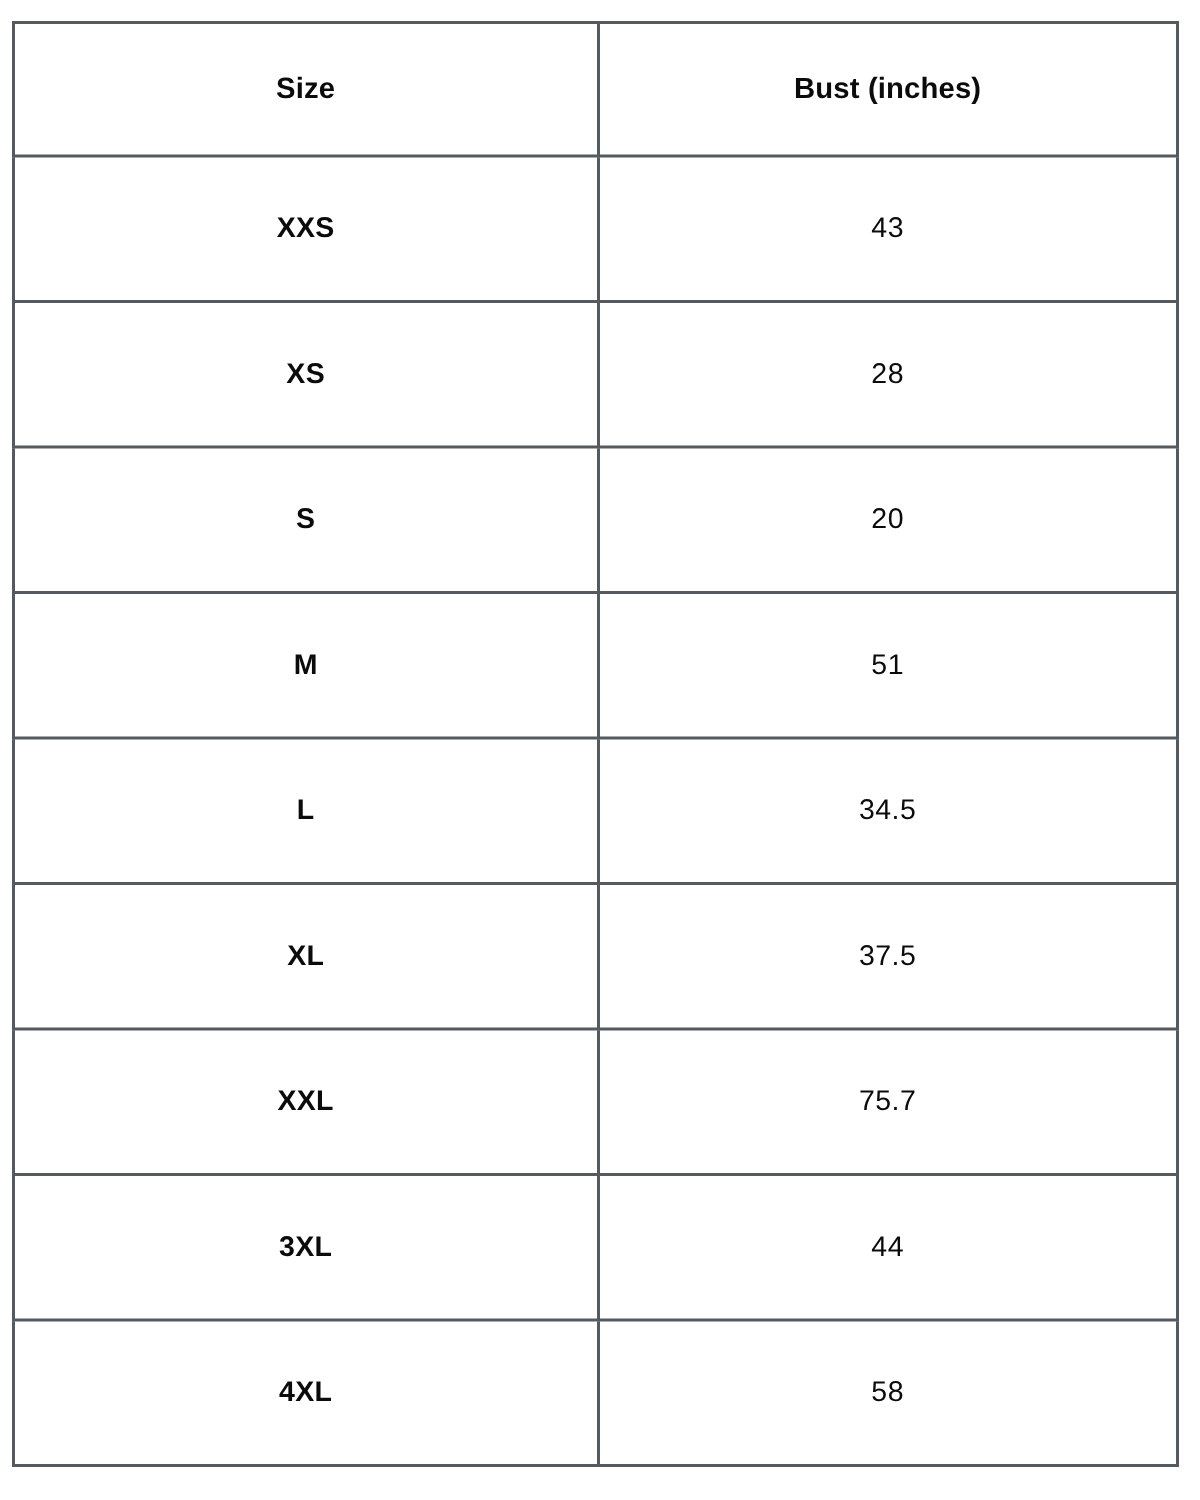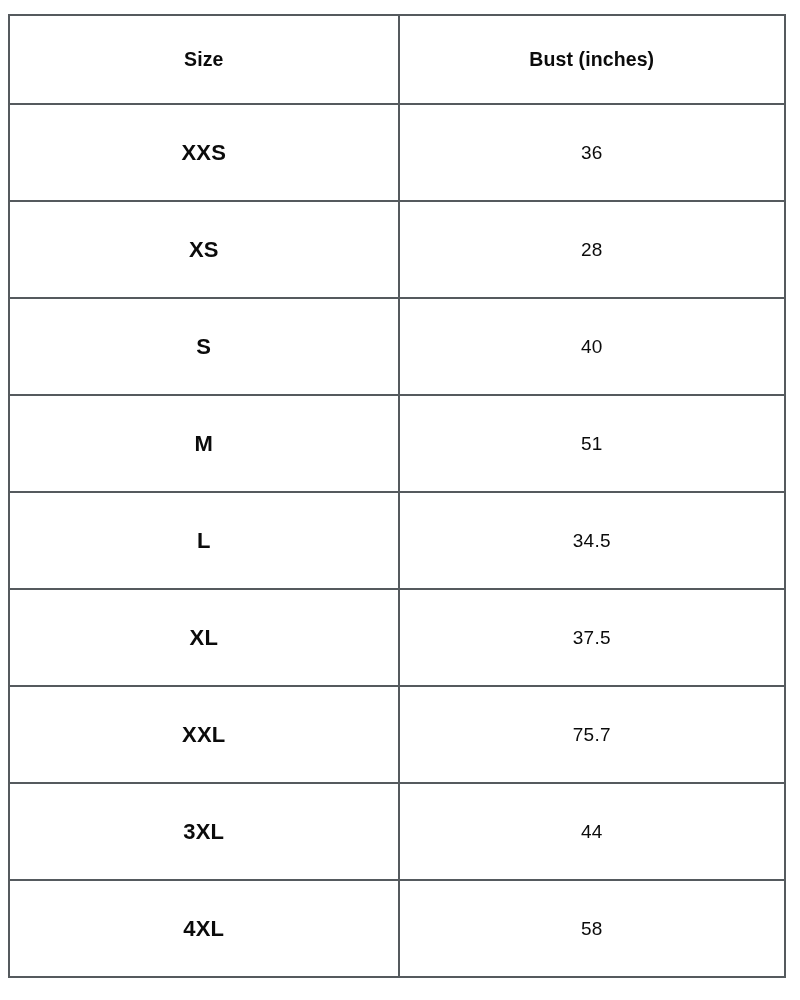--- a/index.html
+++ b/index.html
@@ -57,21 +57,21 @@
     font-size: 19.5px;
     font-weight: 700;
     letter-spacing: 0.1px;
   }
 
   table.size-table tbody tr {
     height: 87.5px;
   }
 
   td.cell-size {
-    font-size: 22px;
+    font-size: 19px;
     font-weight: 700;
     letter-spacing: 0.2px;
   }
 
   td.cell-value {
     font-size: 19px;
     font-weight: 400;
     letter-spacing: 0.3px;
   }
 </style>
@@ -87,29 +87,29 @@
       </colgroup>
       <thead>
         <tr>
           <th class="cell-head">Size</th>
           <th class="cell-head">Bust (inches)</th>
         </tr>
       </thead>
       <tbody>
         <tr>
           <td class="cell-size">XXS</td>
-          <td class="cell-value">36</td>
+          <td class="cell-value">43</td>
         </tr>
         <tr>
           <td class="cell-size">XS</td>
           <td class="cell-value">28</td>
         </tr>
         <tr>
           <td class="cell-size">S</td>
-          <td class="cell-value">40</td>
+          <td class="cell-value">20</td>
         </tr>
         <tr>
           <td class="cell-size">M</td>
           <td class="cell-value">51</td>
         </tr>
         <tr>
           <td class="cell-size">L</td>
           <td class="cell-value">34.5</td>
         </tr>
         <tr>

